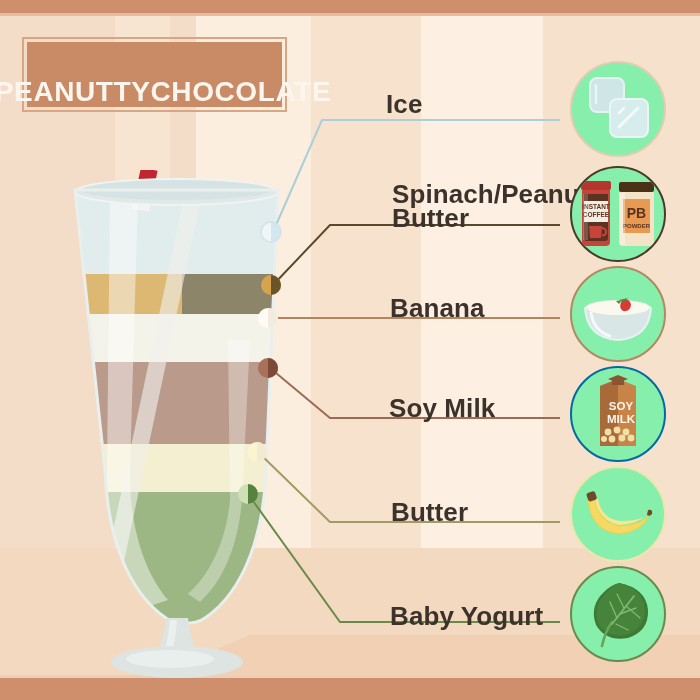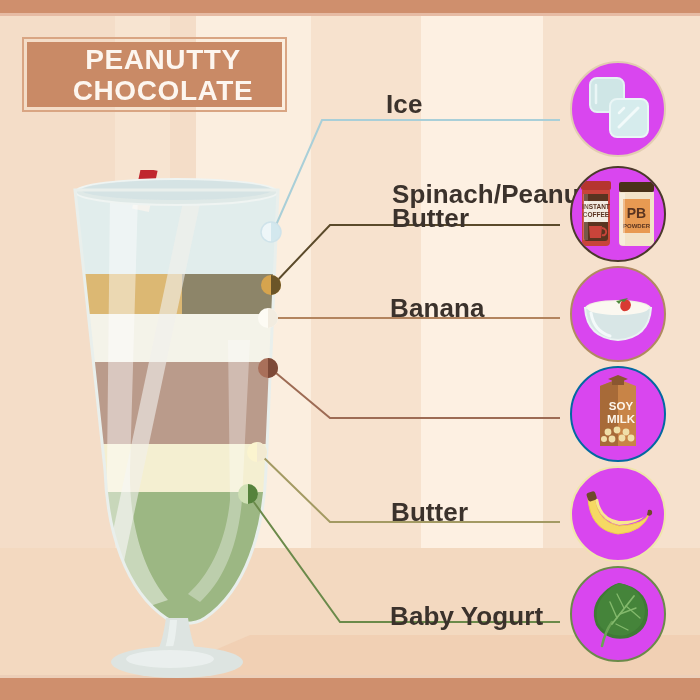--- a/index.html
+++ b/index.html
@@ -59,22 +59,22 @@
     border: 2px solid #d9a583;
     box-sizing: border-box;
   }
   .title-inner {
     position: absolute;
     left: 27px; top: 42px;
     width: 255px; height: 65px;
     background: #c98a66;
     box-sizing: border-box;
     display: flex;
-    flex-direction: column;
-    align-items: center;
+    flex-direction: row;
+    align-items: flex-end;
     justify-content: center;
     padding-left: 17px;
   }
   .title-line {
     color: #fdf6ef;
     font-size: 28px;
     font-weight: bold;
     letter-spacing: 0.6px;
     line-height: 31px;
     white-space: nowrap;
@@ -89,21 +89,21 @@
     line-height: 24px;
     letter-spacing: 0.1px;
     white-space: pre-line;
   }
 
   
   .bubble {
     position: absolute;
     width: 96px; height: 96px;
     border-radius: 50%;
-    background: #d946ef;
+    background: #86efac;
     box-sizing: border-box;
     display: flex;
     align-items: flex-start;
     justify-content: center;
     overflow: hidden;
   }
   .bubble svg { display:block; }
 </style>
 </head>
 <body>
@@ -255,20 +255,21 @@
     <g>
       <circle cx="248" cy="494" r="10" fill="#cfe0b5"></circle>
       <path d="M 248 484 A 10 10 0 0 1 248 504 Z" fill="#55823c"></path>
     </g>
   </svg>
 
   <div class="label" style="left:386px;top:92px;">Ice</div>
   <div class="label" style="left:392px;top:182px;">Spinach/Peanut
 Butter</div>
   <div class="label" style="left:390px;top:296px;">Banana</div>
+  <div class="label" style="left:389px;top:396px;">Soy Milk</div>
   <div class="label" style="left:391px;top:500px;">Butter</div>
   <div class="label" style="left:390px;top:604px;">Baby Yogurt</div>
 
   <div class="bubble" style="left:570px;top:61px;border:2px solid #e2cdb1;">
     <svg width="92" height="92" viewBox="0 0 92 92">
       <rect x="18" y="15" width="34" height="34" rx="7" fill="#cfe6e6"></rect>
       <rect x="18" y="15" width="34" height="34" rx="7" fill="none" stroke="#e4f2f2" stroke-width="2"></rect>
       <path d="M 24 22 L 24 40" stroke="#eaf6f6" stroke-width="2.5" stroke-linecap="round" fill="none"></path>
       <rect x="38" y="36" width="38" height="38" rx="7" fill="#d6eced"></rect>
       <rect x="38" y="36" width="38" height="38" rx="7" fill="none" stroke="#eaf6f6" stroke-width="2"></rect>

